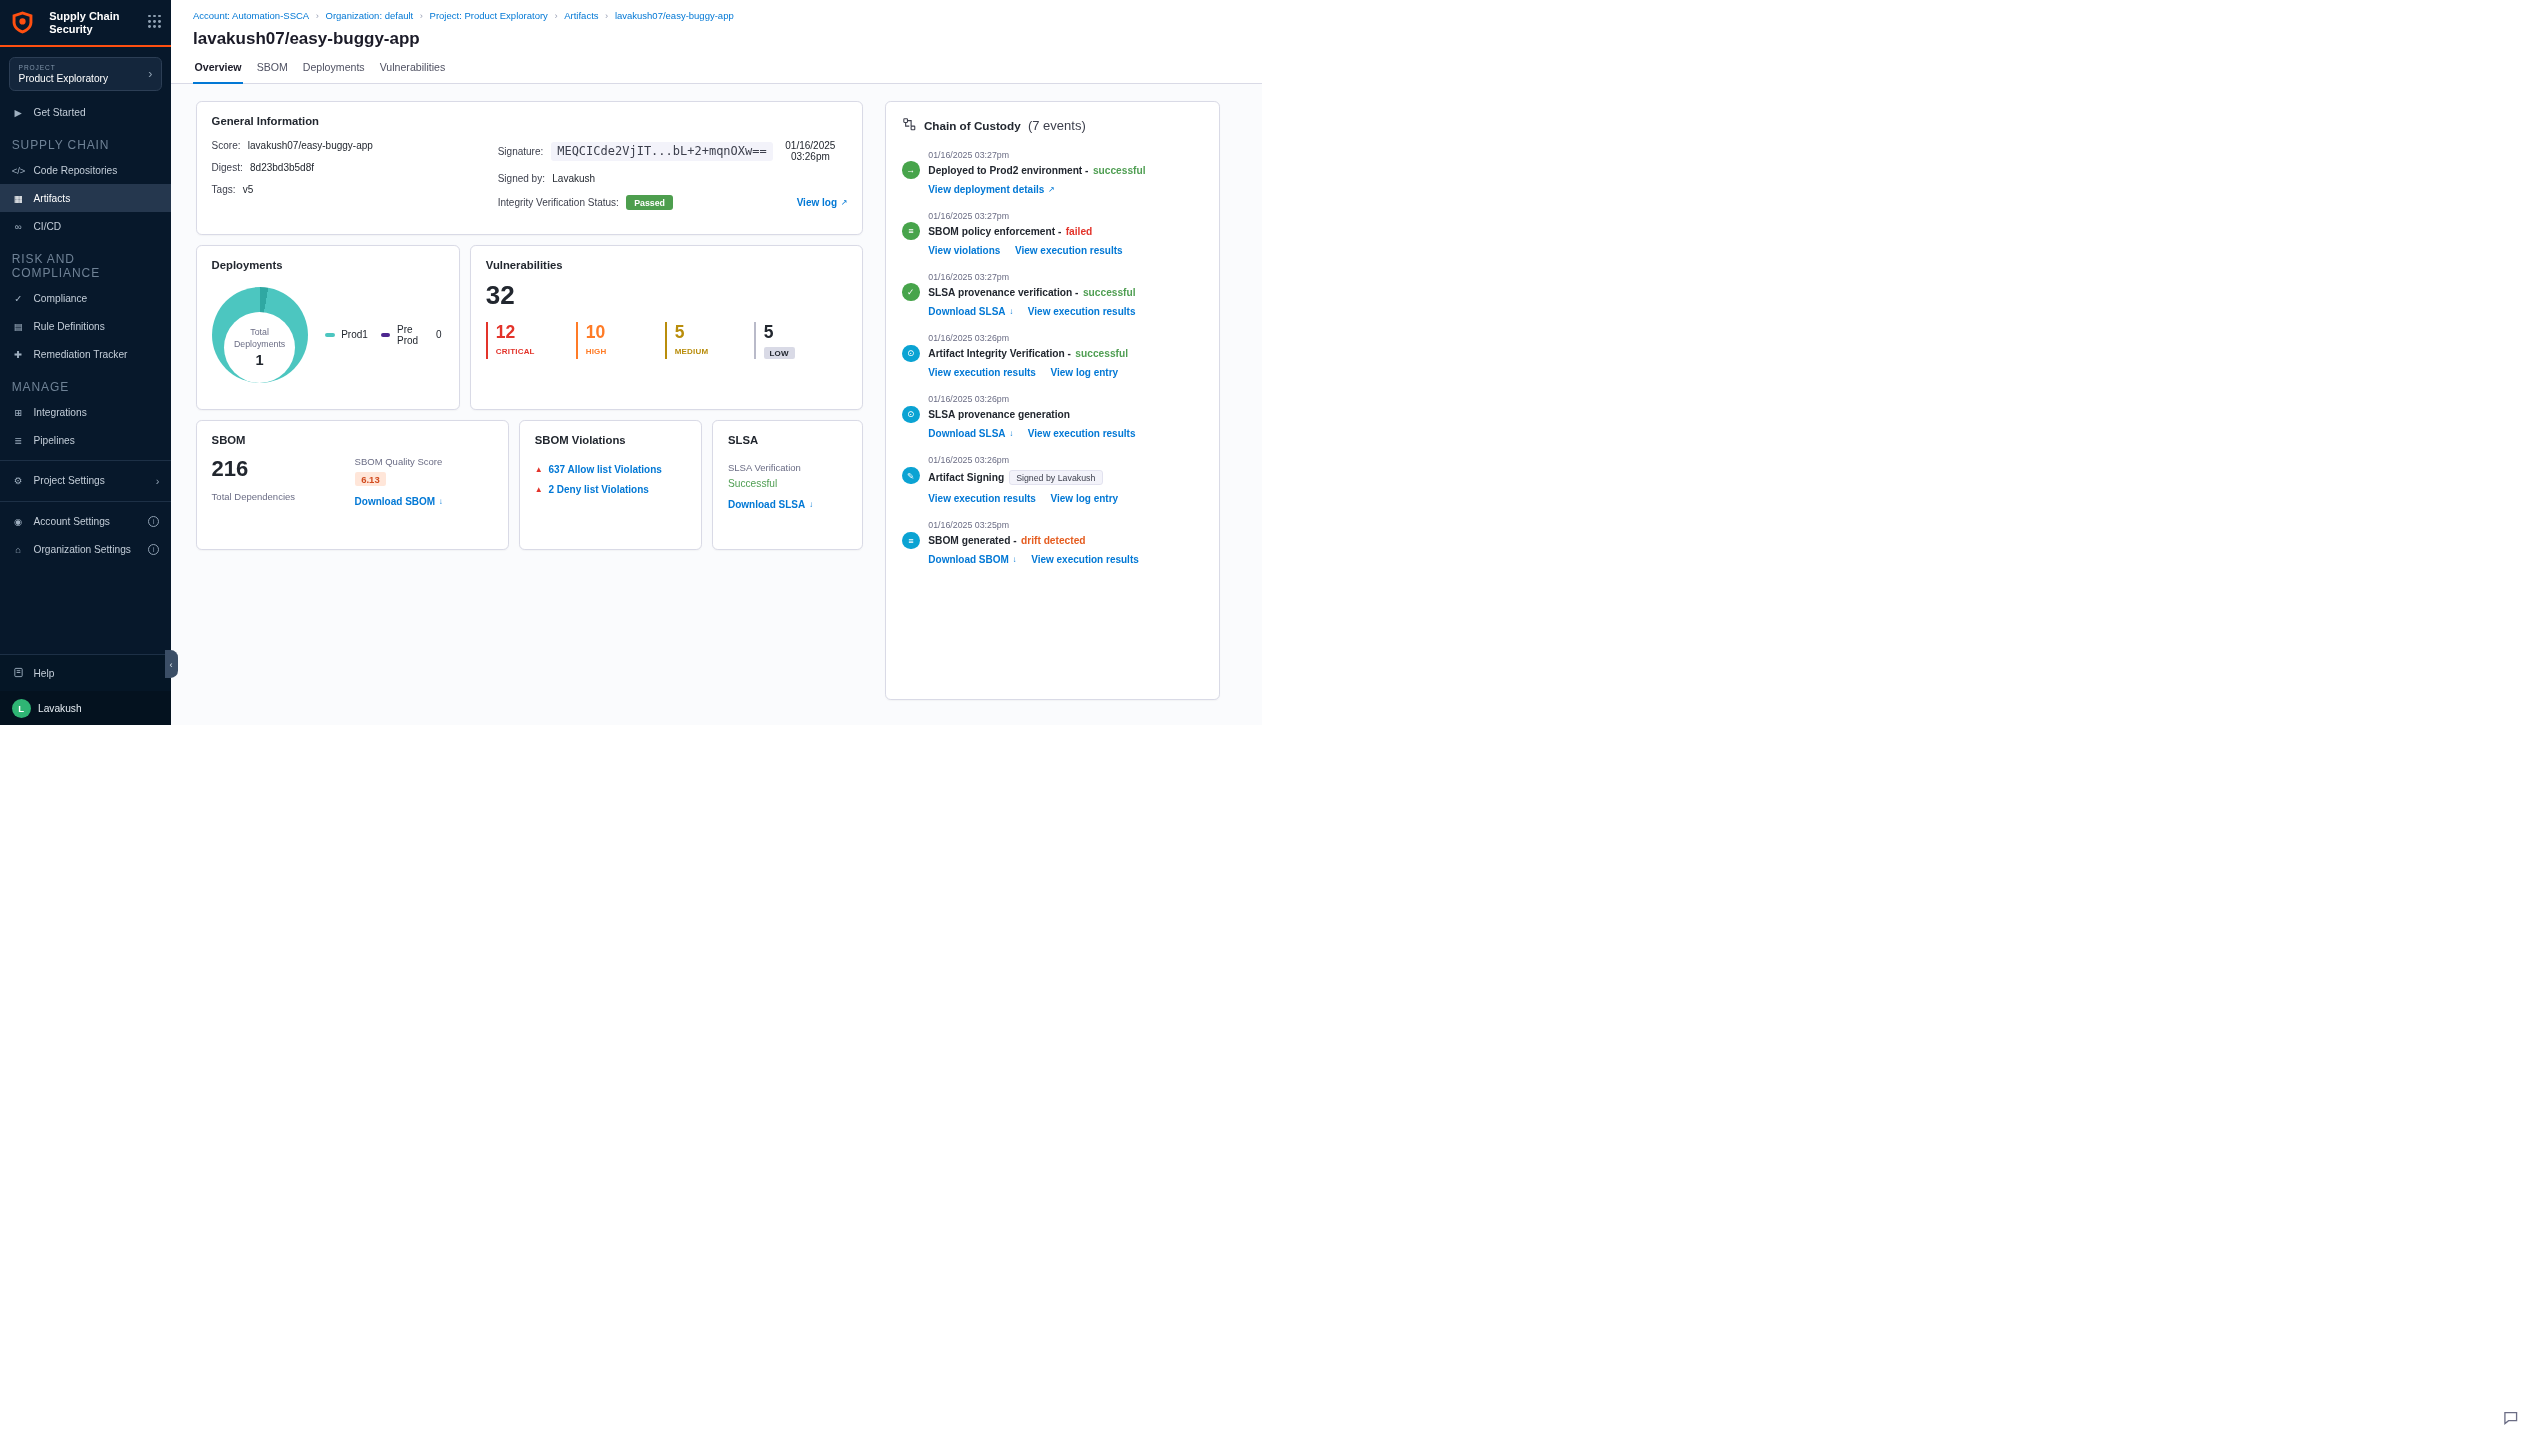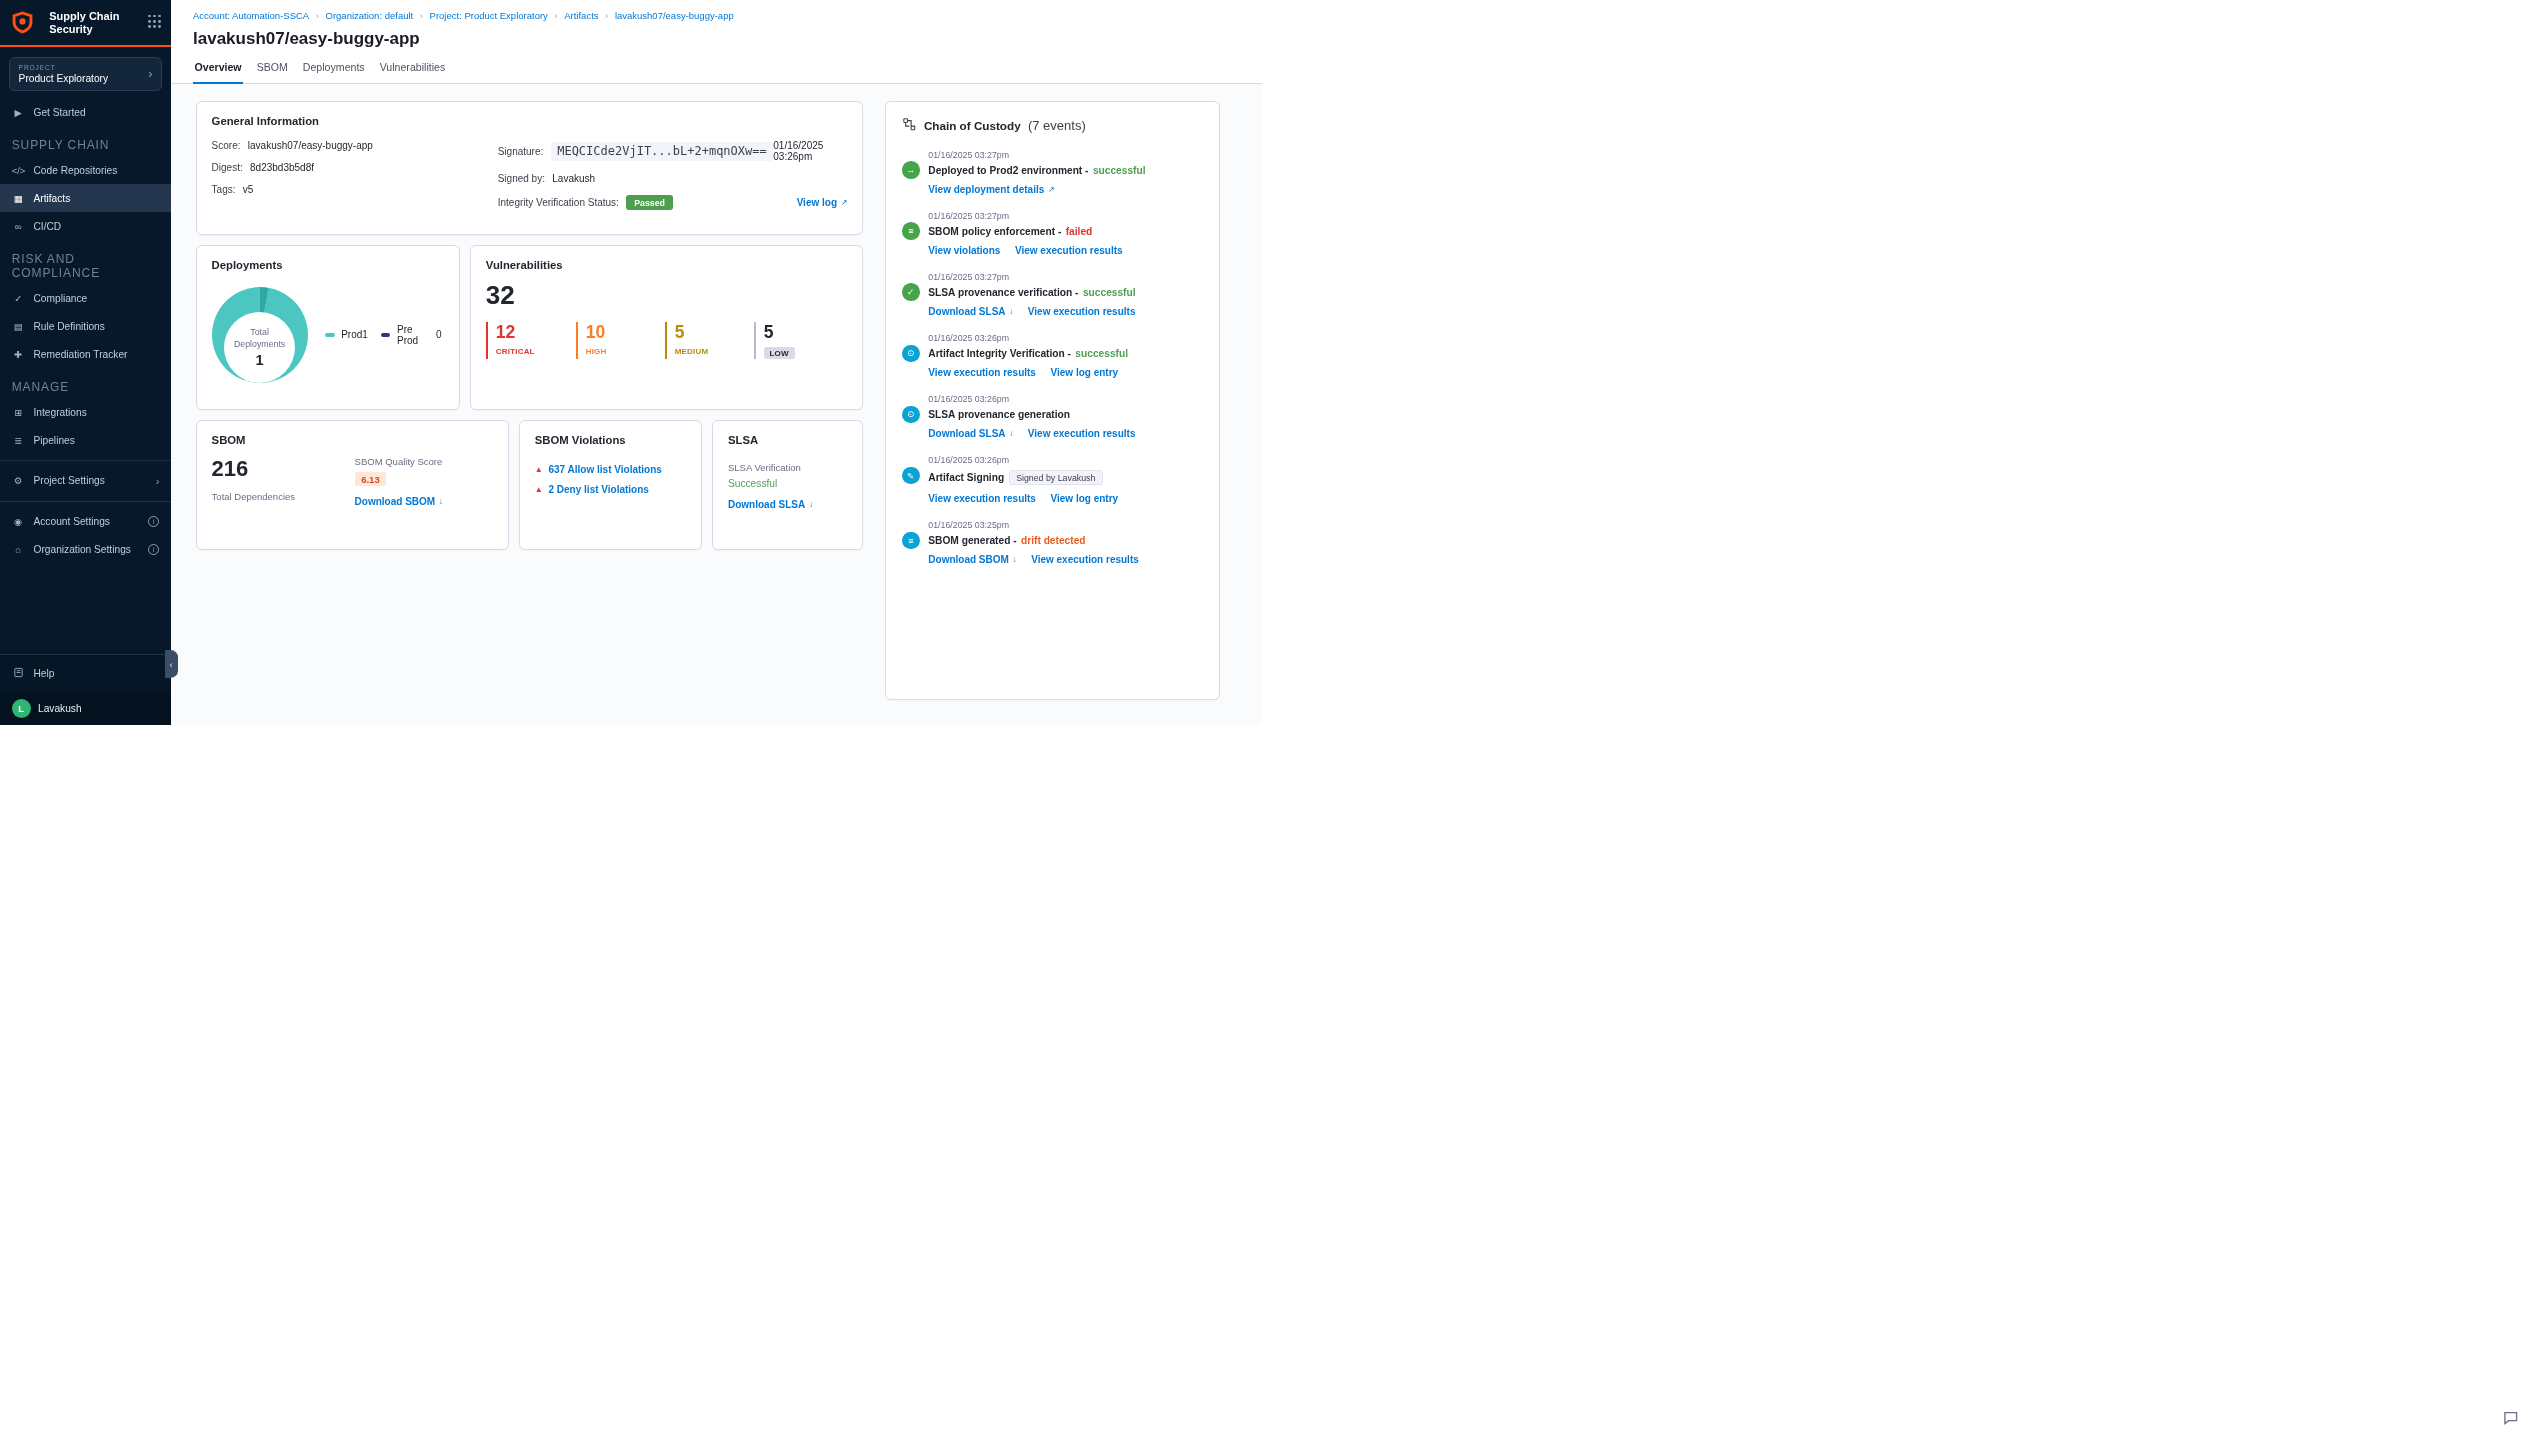--- a/index.html
+++ b/index.html
@@ -47,21 +47,21 @@
 
   .content { flex:1; background:#fafbfd; padding:17.5px 22px 0 25px; display:flex; gap:22px; overflow:hidden; position:relative; }
   .left-col { width:667px; min-width:667px; display:flex; flex-direction:column; gap:10.2px; }
   .row { display:flex; gap:10.2px; }
   .card { background:#fff; border:0.7px solid #d9dae6; border-radius:5.8px; padding:13px 14.6px; box-shadow:0 0.7px 1.5px rgba(40,41,61,.04); }
   .card-title { font-size:11.3px; font-weight:700; color:#22272f; }
 
   
   .gi-grid { display:flex; margin-top:13px; }
   .gi-left { width:45%; }
-  .gi-right { flex:1; }
+  .gi-right { flex:1;text-align:center; }
   .gi-row { display:flex; align-items:center; margin-bottom:11px; font-size:10px; }
   .gi-row.space { justify-content:space-between; }
   .gi-label { color:#3c3f4c; margin-right:7.3px; }
   .gi-value { color:#22272f; }
   .gi-pair { display:flex; align-items:center; }
   .sig-pill { background:#f3f3fa; border-radius:2.9px; padding:2.2px 6.6px; font-family:"DejaVu Sans Mono","Liberation Mono",monospace; font-size:12px; color:#3c3f4c; }
   .badge-passed { background:#4d9e4e; color:#fff; font-size:8.8px; font-weight:700; padding:2.2px 8px; border-radius:2.9px; }
   .blue-link { color:#0278d5; font-weight:600; font-size:10px; display:inline-flex; gap:3.7px; align-items:center; cursor:pointer; }
   .lk-ic { font-size:8px; font-weight:400; }
 

